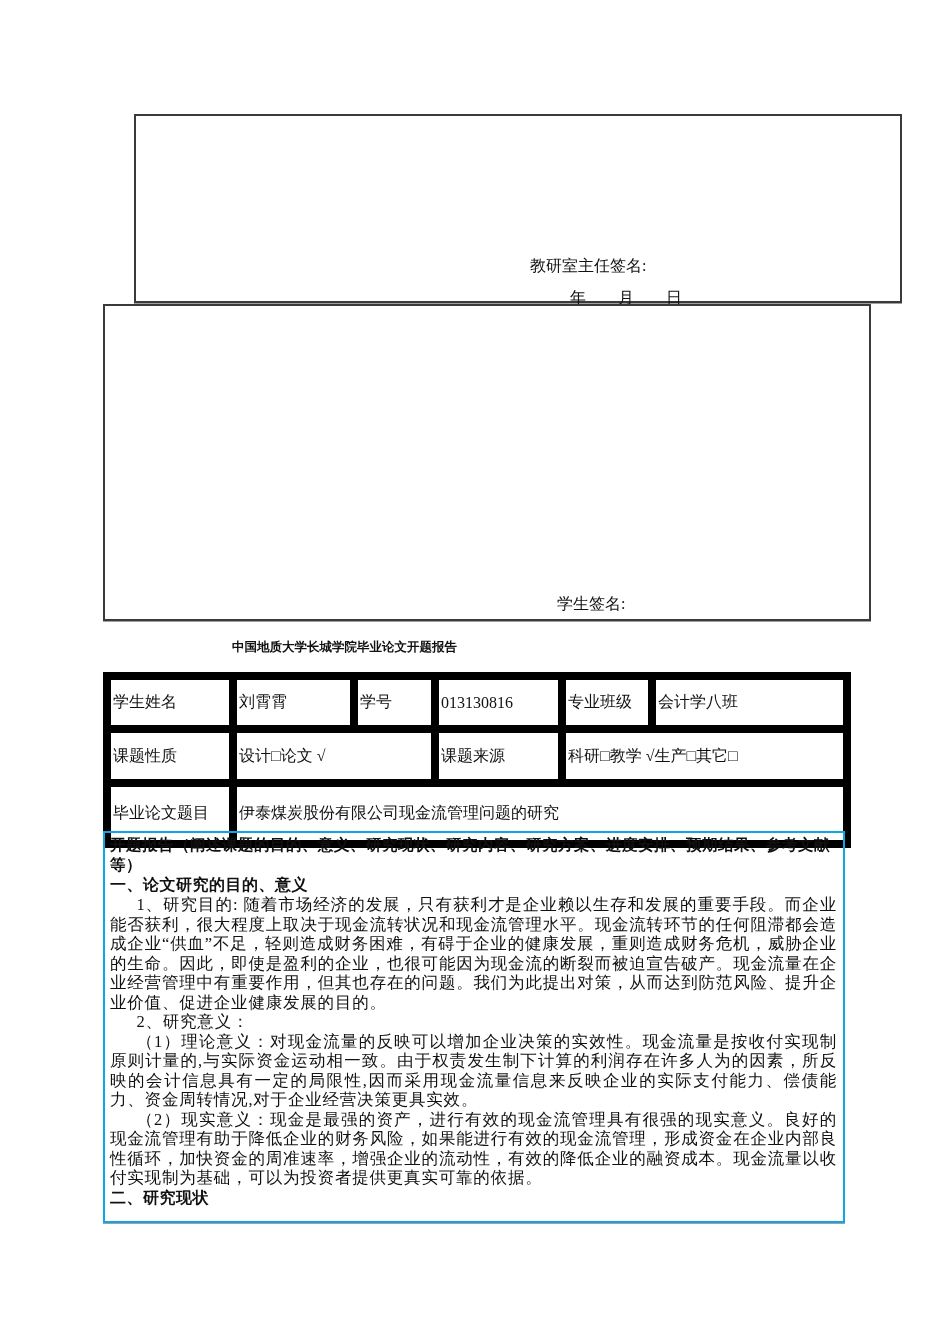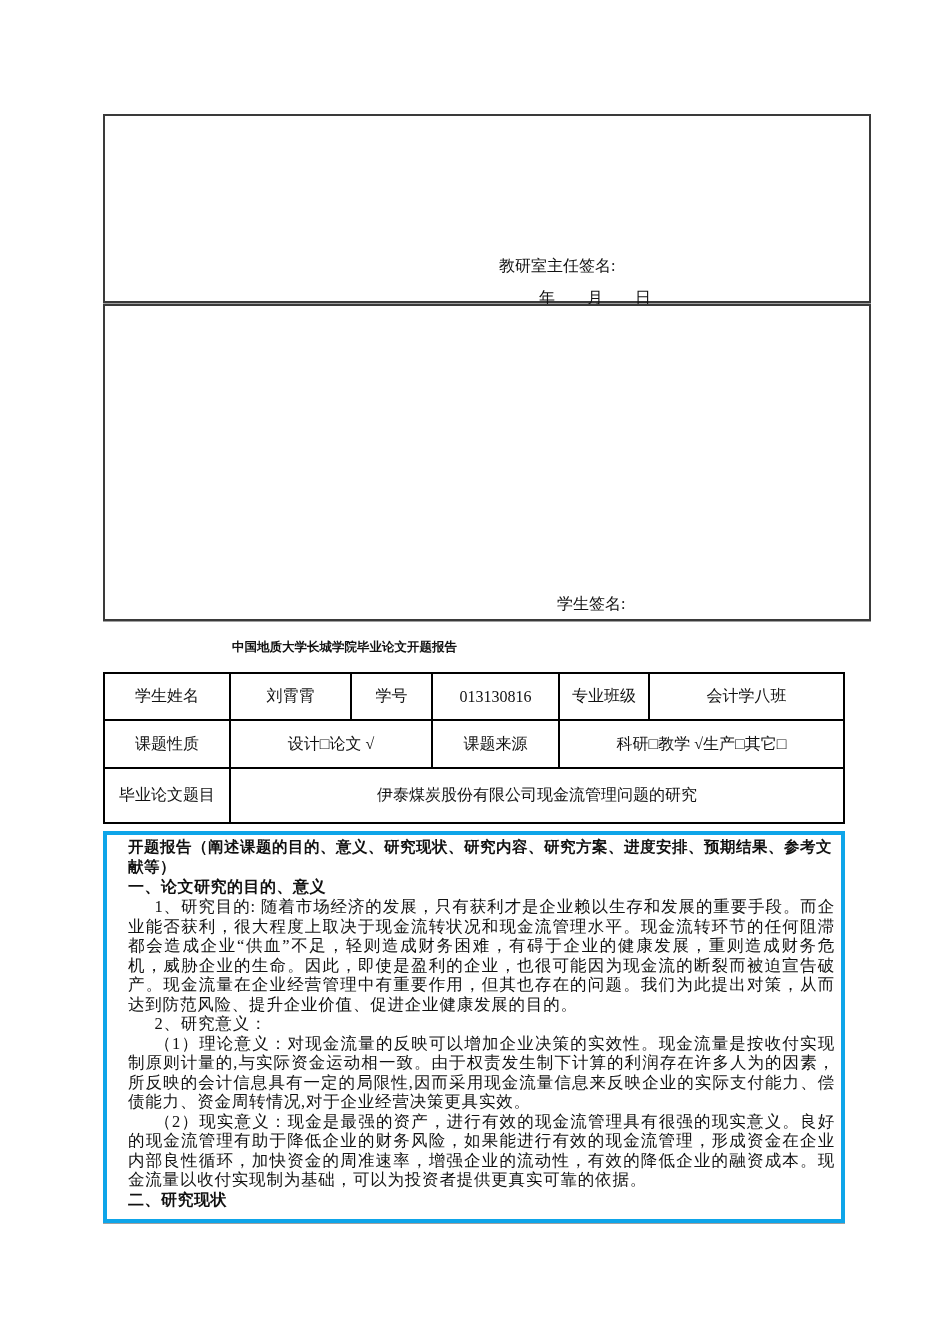--- a/index.html
+++ b/index.html
@@ -12,21 +12,21 @@
     overflow:hidden;
   }
   
   .frame{
     position:absolute;left:103px;width:768px;
     border:2px solid #3a3a3a;
     box-shadow:0 1px 0 #a0a0a0;
     background:#ffffff;
     box-sizing:border-box;
   }
-  #approval-box{top:114px;height:189px;}
+  #approval-box{top:114px;height:189px;margin-left:31px;}
   #student-box{top:304px;height:317px;}
   .sig-label{
     position:absolute;
     font-size:16px;
     white-space:pre;
     color:#111;
   }
   #dept-sig{left:394px;top:140px;}
   #date-line{left:434px;top:172px;}
   #student-sig{left:452px;top:288px;}
@@ -37,38 +37,38 @@
     font-family:"Liberation Sans","DejaVu Sans",sans-serif;
     font-weight:bold;font-size:12.5px;color:#111;
   }
 
   
   #info-table{
     position:absolute;left:103px;top:672px;width:740px;
     border-collapse:collapse;table-layout:fixed;
   }
   #info-table td{
-    border:2px solid #000000;
-    text-align:center;vertical-align:middle;
+    border:8px solid #000000;
+    vertical-align:middle;
     font-size:16px;padding:6px 2px;
     overflow:hidden;white-space:nowrap;
   }
   #info-table tr.r1 td{height:33px;}
   #info-table tr.r2 td{height:34px;}
   #info-table tr.r3 td{height:34px;}
   #info-table tr.r4 td{height:41px;}
   #info-table td.ls{letter-spacing:3px;}
 
   
   #report-cell{
     position:absolute;left:103px;top:831px;width:742px;height:392px;
-    border:4px solid #0ea5e9;
+    border:2px solid #0ea5e9;
     box-shadow:0 1px 0 #a0a0a0;
     box-sizing:border-box;
-    padding:2px 6px 0 21px;
+    padding:2px 6px 0 5px;
     overflow:hidden;
   }
   .rpt-text{
     font-size:16.5px;line-height:19.5px;letter-spacing:0.8px;
     text-align:justify;color:#111;
   }
   .rpt-head{
     font-family:"Liberation Sans","DejaVu Sans",sans-serif;
     font-weight:bold;font-size:15.5px;letter-spacing:0.5px;
     line-height:20px;text-align:left;

